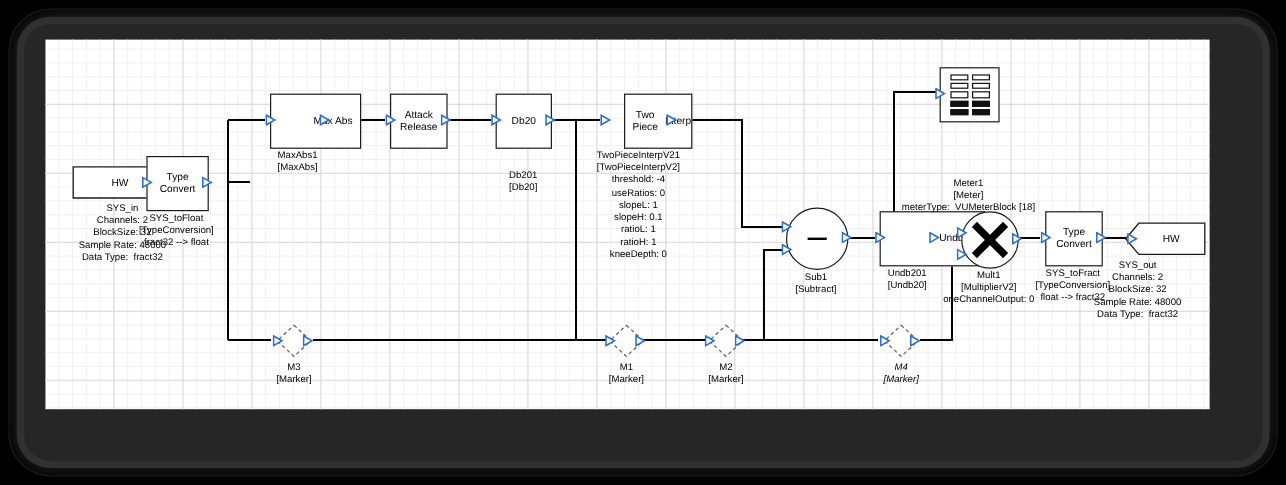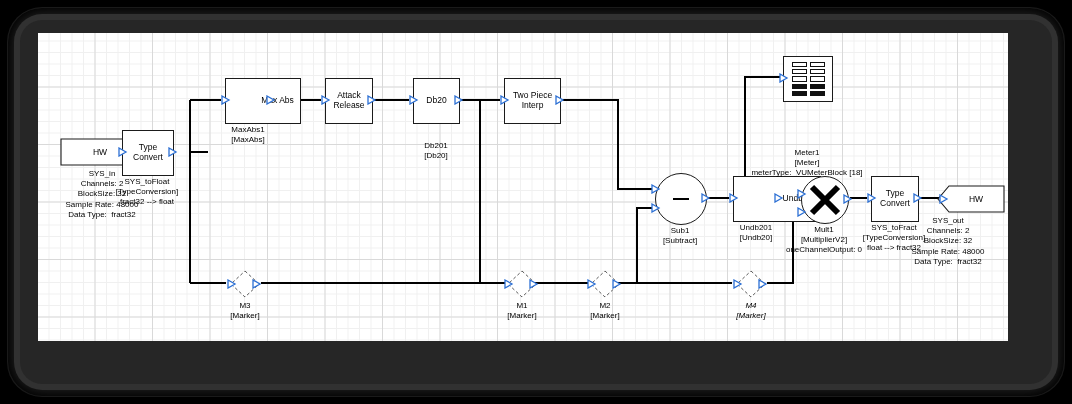--- a/index.html
+++ b/index.html
@@ -173,31 +173,40 @@
         <path d="M1,1 L8,5 L1,9 Z" fill="#fff" stroke="#2b6fd4" stroke-width="1.3"></path>
       </svg>
       <svg width="10" height="10" viewBox="0 0 10 10" style="position:absolute;left:41px;top:17px;">
         <path d="M1,1 L8,5 L1,9 Z" fill="#fff" stroke="#2b6fd4" stroke-width="1.3"></path>
       </svg>
     </div>
     <div class="cap" style="left:358px;top:108px;width:80px;">Db201
 [Db20]</div>
 
     <div class="node" style="left:466px;top:45px;">
-      <div class="box" style="left:0;top:0;width:55px;height:44px;flex-direction:column;">
+      <div class="box" style="left:16px;top:0;width:55px;height:44px;">
         <span class="t">Two Piece</span>
         <span class="t">Interp</span>
       </div>
       <svg width="10" height="10" viewBox="0 0 10 10" style="position:absolute;left:-4px;top:17px;">
         <path d="M1,1 L8,5 L1,9 Z" fill="#fff" stroke="#2b6fd4" stroke-width="1.3"></path>
       </svg>
       <svg width="10" height="10" viewBox="0 0 10 10" style="position:absolute;left:51px;top:17px;">
         <path d="M1,1 L8,5 L1,9 Z" fill="#fff" stroke="#2b6fd4" stroke-width="1.3"></path>
       </svg>
     </div>
+    <div class="cap" style="left:436px;top:92px;width:116px;">TwoPieceInterpV21
+[TwoPieceInterpV2]
+threshold: -4
+useRatios: 0
+slopeL: 1
+slopeH: 0.1
+ratioL: 1
+ratioH: 1
+kneeDepth: 0</div>
 
     <div class="node" style="left:617px;top:140px;">
       <div class="circle" style="left:0;top:0;width:50px;height:50px;">
         <div class="minus" style="position:relative;left:0;top:0;"></div>
       </div>
       <svg width="10" height="10" viewBox="0 0 10 10" style="position:absolute;left:-4px;top:11px;">
         <path d="M1,1 L8,5 L1,9 Z" fill="#fff" stroke="#2b6fd4" stroke-width="1.3"></path>
       </svg>
       <svg width="10" height="10" viewBox="0 0 10 10" style="position:absolute;left:-4px;top:30px;">
         <path d="M1,1 L8,5 L1,9 Z" fill="#fff" stroke="#2b6fd4" stroke-width="1.3"></path>

